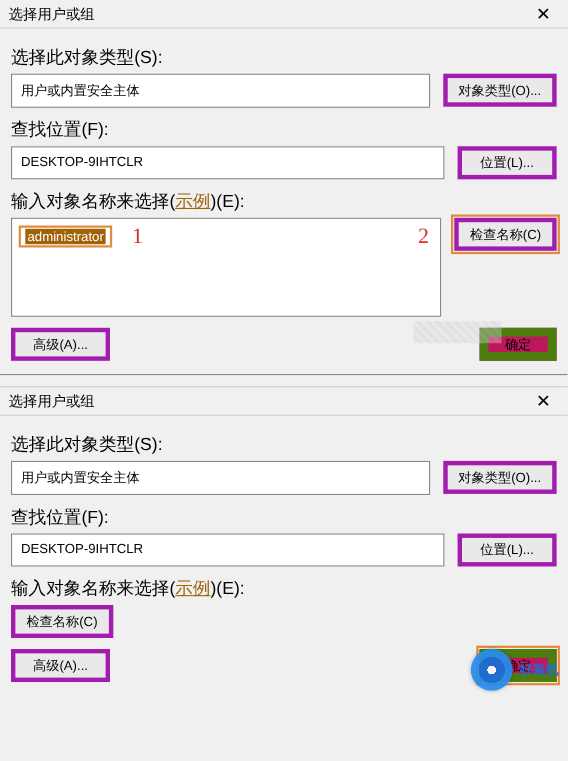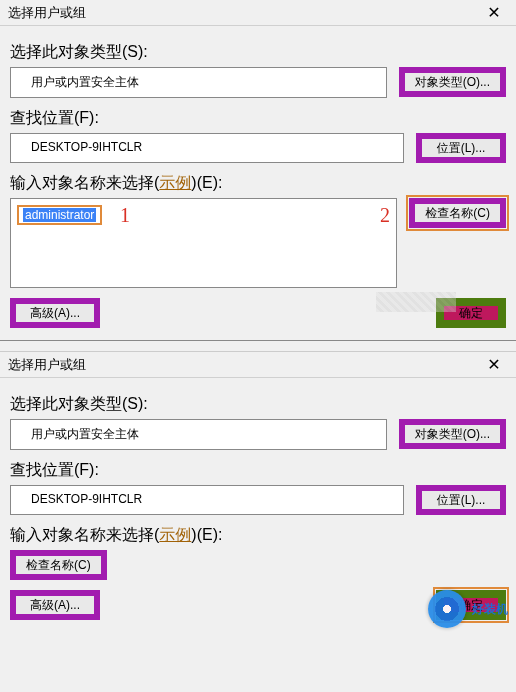--- a/index.html
+++ b/index.html
@@ -4,31 +4,31 @@
 <style>
 * { box-sizing: border-box; margin: 0; padding: 0; font-family: "Microsoft YaHei", "SimSun", sans-serif; }
 body { background: #f0f0f0; width: 516px; height: 692px; overflow: hidden; font-size: 12px; color: #000; }
 .dialog { background: #f0f0f0; position: relative; }
 .titlebar { display: flex; justify-content: space-between; align-items: center; height: 26px; padding: 0 8px; border-bottom: 1px solid #d0d0d0; }
 .titlebar .title { font-size: 13px; }
 .close-x { font-size: 16px; width: 28px; text-align: center; cursor: default; }
 .section { padding: 6px 10px 2px 10px; }
 .label { margin: 10px 0 4px 0; font-size: 16px; }
 .row { display: flex; gap: 12px; align-items: stretch; }
-.field { flex: 1; background: #fff; border: 1px solid #888; padding: 6px 20px; min-height: 30px; font-size: 12px; }
-.btn { background: #e9e9e9; border: 6px solid #a21caf; min-width: 90px; height: 30px; font-size: 12px; padding: 0 10px; display: flex; align-items: center; justify-content: center; cursor: default; }
+.field { flex: 1; background: #fff; border: 1px solid #888; padding: 6px 8px; min-height: 30px; font-size: 12px; }
+.btn { background: #e9e9e9; border: 4px solid #a21caf; min-width: 90px; height: 30px; font-size: 12px; padding: 0 10px; display: flex; align-items: center; justify-content: center; cursor: default; }
 .btn-primary { background: #be185d; border: 8px solid #4d7c0f; }
 .textarea-wrap { position: relative; }
 .textarea { background: #fff; border: 1px solid #888; height: 90px; padding: 6px; font-size: 12px; overflow: hidden; }
 .example-link { color: #a16207; text-decoration: underline; }
 .footer-row { display: flex; justify-content: space-between; align-items: flex-start; padding: 8px 10px 12px 10px; border-bottom: 1px solid #888; }
 .footer-row .right-buttons { display: flex; gap: 8px; align-items: center; }
 .highlight-orange { border: 2px solid #e08a3a; padding: 1px 4px; display: inline-block; }
 .highlight-orange-btn { outline: 2px solid #e08a3a; outline-offset: 1px; }
-.selected-text { background: #3b82f6; color: #fff; padding: 0 2px; }
+.selected-text { background: #a16207; color: #fff; padding: 0 2px; }
 .annotation { position: absolute; color: #d93025; font-size: 20px; font-weight: 500; font-family: serif; pointer-events: none; }
 .watermark { position: absolute; right: 8px; bottom: 4px; display: flex; align-items: center; gap: 6px; opacity: 0.95; }
 .watermark .eye { width: 38px; height: 38px; border-radius: 50%; background: radial-gradient(circle at 50% 50%, #fff 0 4px, #1a6fd9 4px 12px, #2a8de8 12px 19px); box-shadow: 0 0 4px rgba(0,0,0,0.3); }
 .watermark .wm-text { font-size: 12px; font-weight: 700; color: #1a6fd9; }
 .bg-noise { position: absolute; right: 60px; top: 292px; width: 80px; height: 20px; background: repeating-linear-gradient(45deg,#ddd,#ddd 3px,#ccc 3px,#ccc 6px); opacity: .4; }
 .dialog + .dialog { border-top: 1px solid #ccc; margin-top: 10px; }
 </style>
 </head>
 <body>
 

